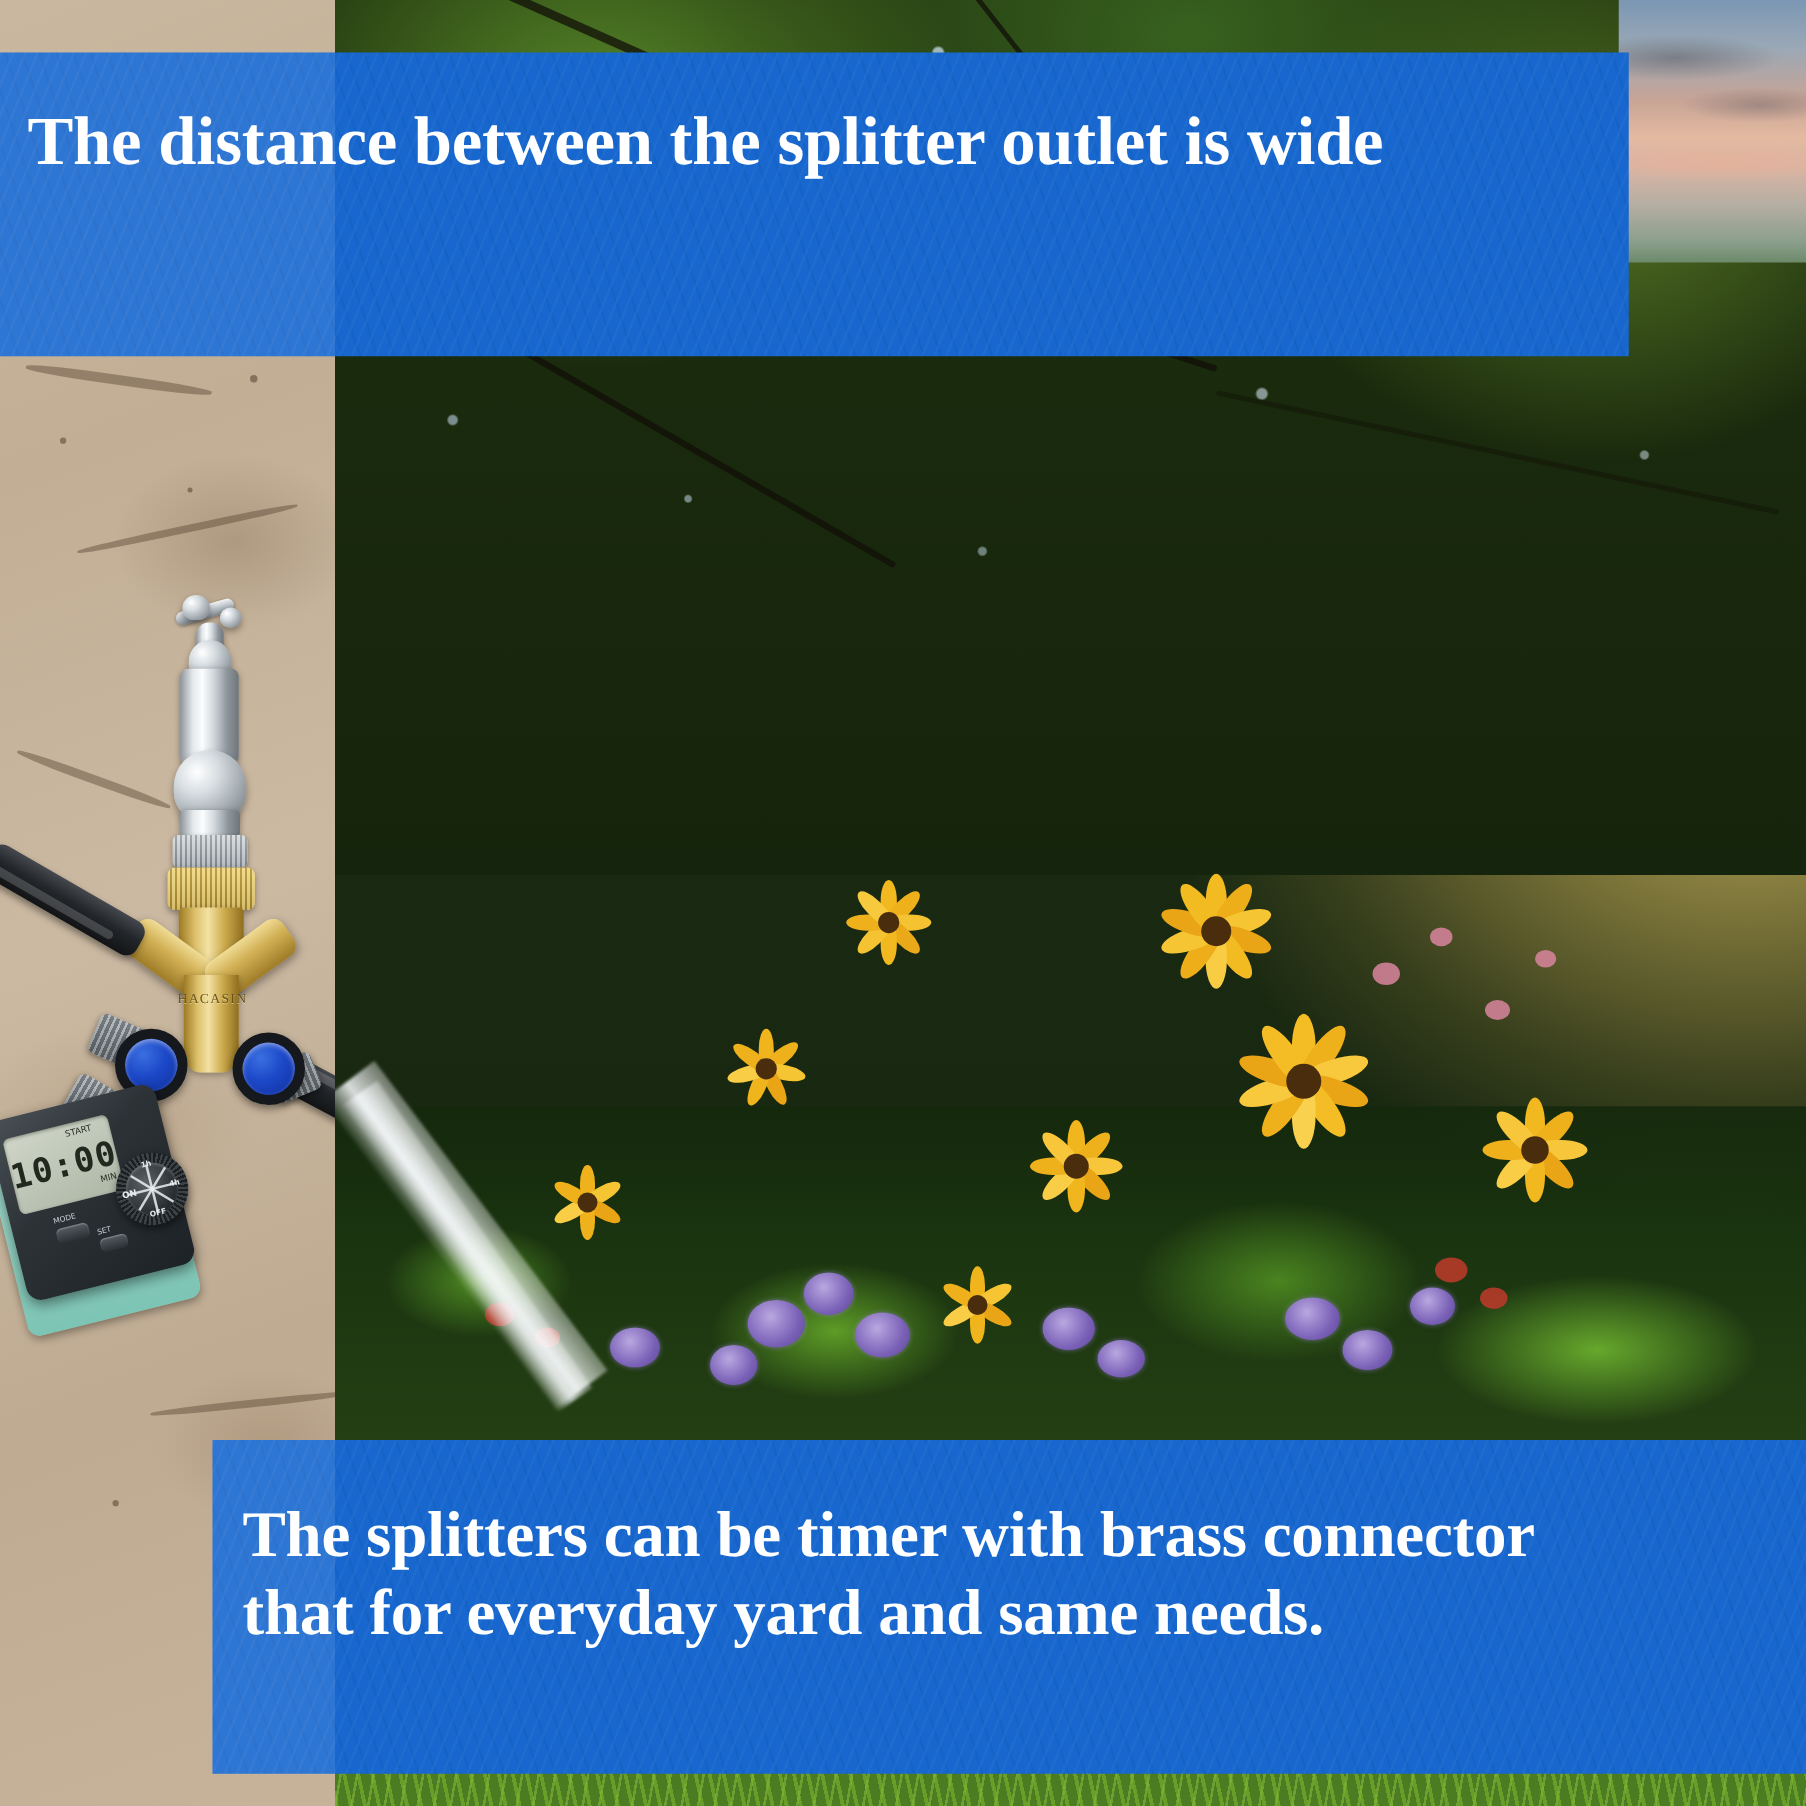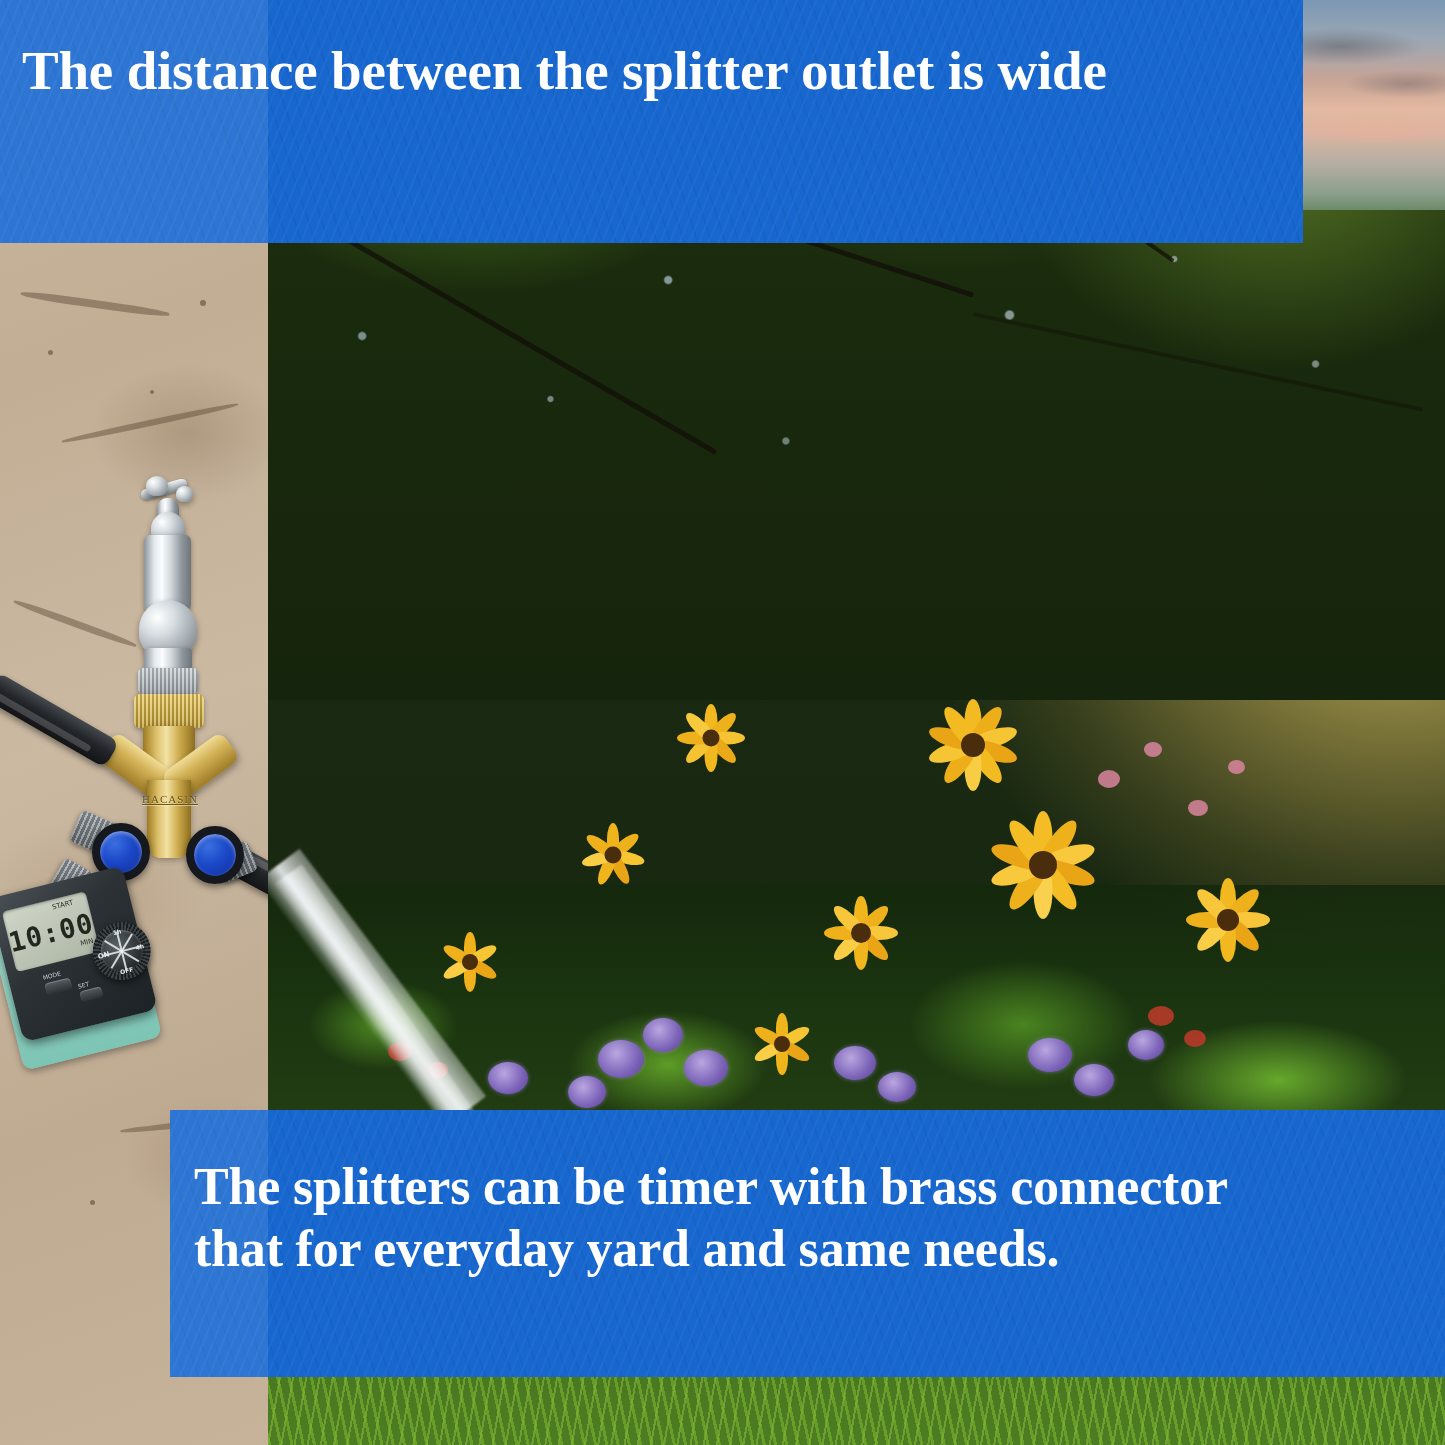--- a/index.html
+++ b/index.html
@@ -145,21 +145,21 @@
     background:linear-gradient(90deg,#9c7a22 0%, #ddc06a 25%, #f3e2a4 45%, #cdac4e 70%, #8e6e1e 100%);
     box-shadow:0 2px 6px rgba(0,0,0,.3);
   }
   .brass-arm{
     position:absolute;
     background:linear-gradient(180deg,#f0dc96 0%, #d3b257 40%, #9e7c28 100%);
     box-shadow:0 3px 7px rgba(0,0,0,.35);
   }
   .brand-text{
     position:absolute;color:#6a531a;letter-spacing:1px;
-    font-family:"Liberation Serif",serif;text-shadow:0 1px 0 rgba(255,245,200,.5);text-decoration:underline;
+    font-family:"Liberation Serif",serif;text-shadow:0 1px 0 rgba(255,245,200,.5);
   }
   .valve-knob{
     position:absolute;border-radius:50%;
     background:radial-gradient(circle at 35% 30%, #3a6fe0 0%, #1c48c8 45%, #0f2f9a 100%);
     border:8px solid #15181c;
     box-shadow:0 3px 7px rgba(0,0,0,.45), inset 0 2px 4px rgba(255,255,255,.45);
   }
   .lever{
     position:absolute;border-radius:10px;
     background:linear-gradient(180deg,#45484c 0%, #23262a 45%, #121416 100%);
@@ -230,20 +230,21 @@
   .btn-lbl{position:absolute;font-family:"DejaVu Sans",sans-serif;color:#c9d1d6;}
 
   
   .banner{
     position:absolute;
     background:#1767cf;
     color:#ffffff;
     font-family:"Liberation Serif",serif;
     font-weight:bold;
     box-sizing:border-box;
+    margin-top:42px;
   }
   .banner .tex{
     position:absolute;inset:0;opacity:.26;
     background:
       repeating-linear-gradient(112deg, rgba(255,255,255,.14) 0 2px, rgba(0,0,0,0) 2px 9px),
       repeating-linear-gradient(72deg, rgba(0,0,0,.12) 0 2px, rgba(0,0,0,0) 2px 13px);
     pointer-events:none;
   }
   .banner .lightcol{
     position:absolute;left:0;top:0;bottom:0;

